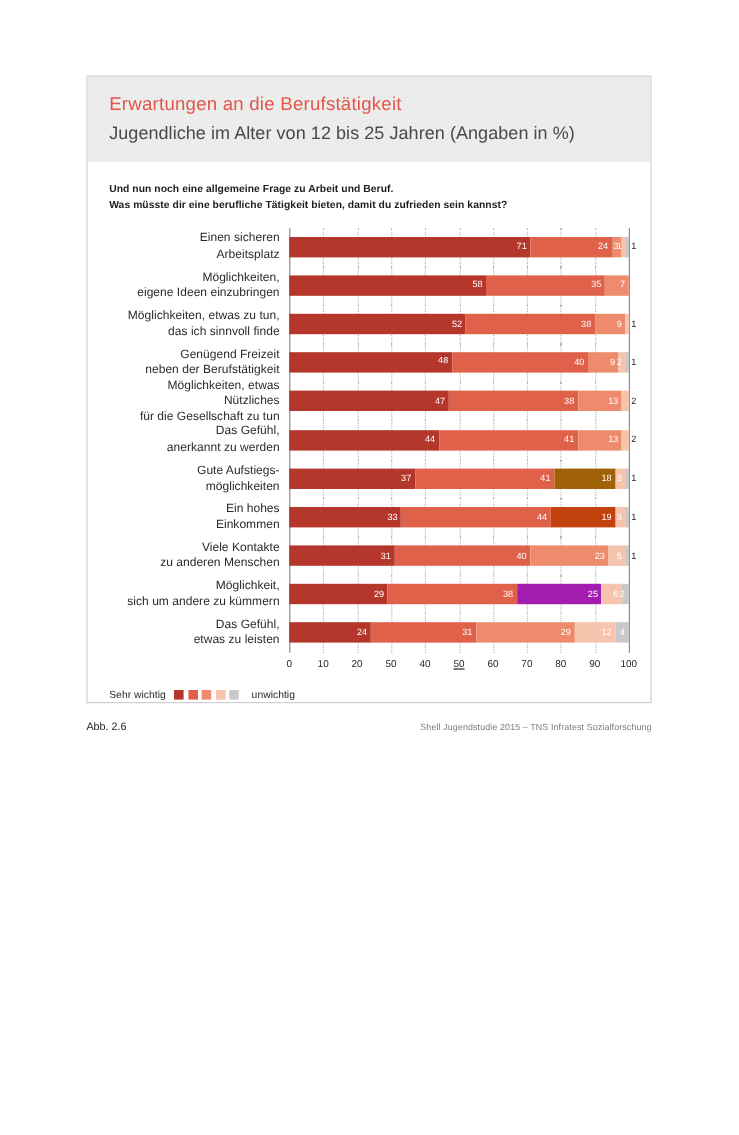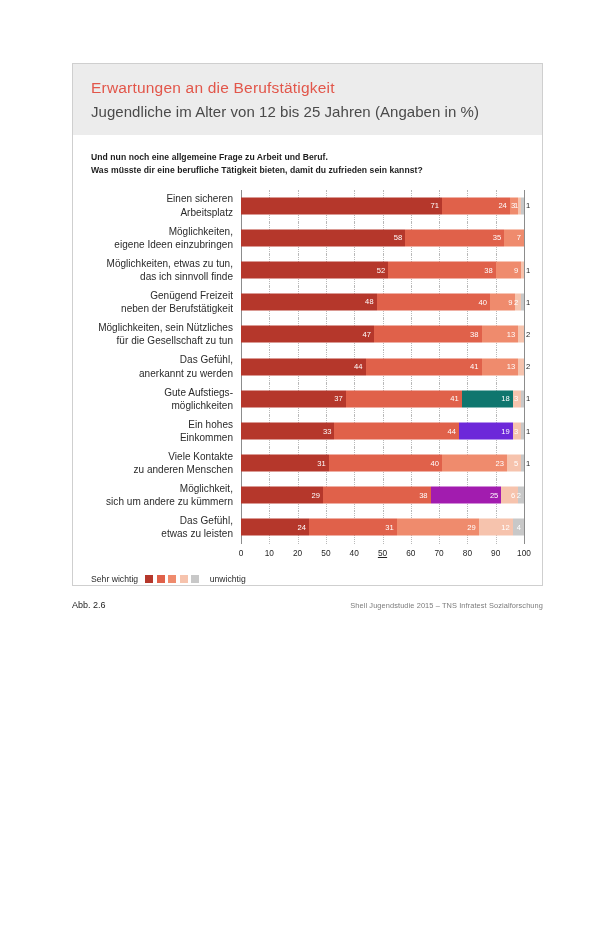--- a/index.html
+++ b/index.html
@@ -380,21 +380,21 @@
                   <span class="seg-val">2</span>
                 </div>
                 <div class="seg outside-val" style="width: 1%; background: rgb(200, 200, 200);">
                   <span class="seg-val">1</span>
                 </div>
               </div>
             </div>
           </div>
           <div class="row">
             <div class="row-label">
-              <div>Möglichkeiten, sein Nützliches</div>
+              <div>Möglichkeiten, etwas Nützliches</div>
               <div>für die Gesellschaft zu tun</div>
             </div>
             <div class="bar-area">
               <div class="gridlines">
                 <div class="gridline axis-end" style="left: 0%;"></div>
                 <div class="gridline" style="left: 10%;"></div>
                 <div class="gridline" style="left: 20%;"></div>
                 <div class="gridline" style="left: 30%;"></div>
                 <div class="gridline" style="left: 40%;"></div>
                 <div class="gridline" style="left: 50%;"></div>
@@ -474,21 +474,21 @@
                 <div class="gridline" style="left: 90%;"></div>
                 <div class="gridline axis-end" style="left: 100%;"></div>
               </div>
               <div class="bar">
                 <div class="seg" style="width: 37%; background: rgb(181, 55, 43);">
                   <span class="seg-val">37</span>
                 </div>
                 <div class="seg" style="width: 41%; background: rgb(224, 97, 74);">
                   <span class="seg-val">41</span>
                 </div>
-                <div class="seg" style="width: 18%; background: #0f766e;">
+                <div class="seg" style="width: 18%; background: #a16207;">
                   <span class="seg-val">18</span>
                 </div>
                 <div class="seg" style="width: 3%; background: rgb(246, 195, 173);">
                   <span class="seg-val">3</span>
                 </div>
                 <div class="seg outside-val" style="width: 1%; background: rgb(200, 200, 200);">
                   <span class="seg-val">1</span>
                 </div>
               </div>
             </div>
@@ -512,21 +512,21 @@
                 <div class="gridline" style="left: 90%;"></div>
                 <div class="gridline axis-end" style="left: 100%;"></div>
               </div>
               <div class="bar">
                 <div class="seg" style="width: 33%; background: rgb(181, 55, 43);">
                   <span class="seg-val">33</span>
                 </div>
                 <div class="seg" style="width: 44%; background: rgb(224, 97, 74);">
                   <span class="seg-val">44</span>
                 </div>
-                <div class="seg" style="width: 19%; background: #6d28d9;">
+                <div class="seg" style="width: 19%; background: #c2410c;">
                   <span class="seg-val">19</span>
                 </div>
                 <div class="seg" style="width: 3%; background: rgb(246, 195, 173);">
                   <span class="seg-val">3</span>
                 </div>
                 <div class="seg outside-val" style="width: 1%; background: rgb(200, 200, 200);">
                   <span class="seg-val">1</span>
                 </div>
               </div>
             </div>

